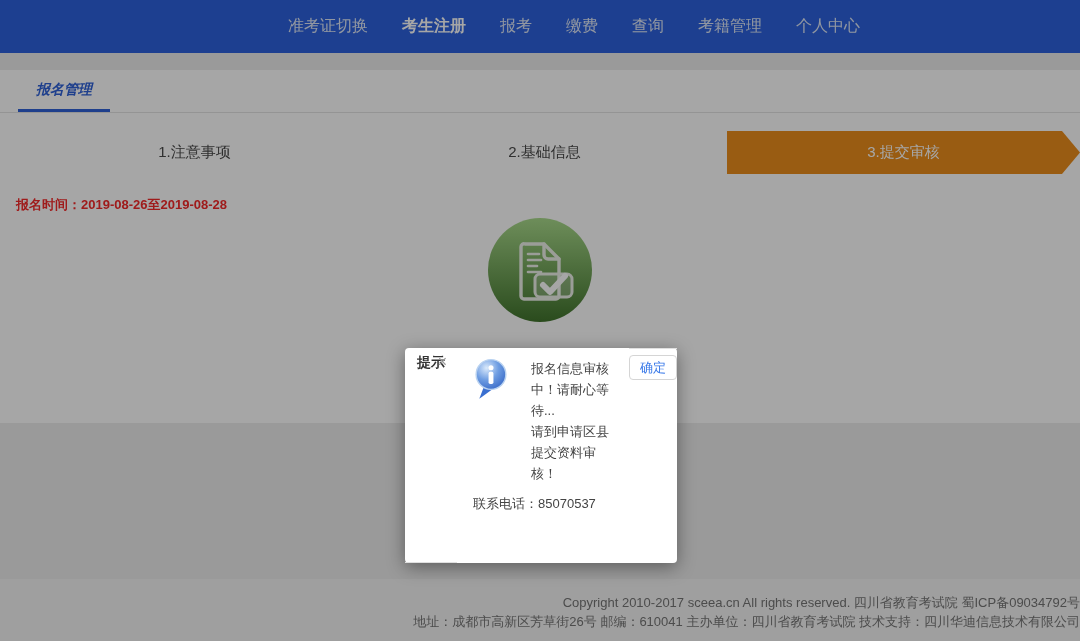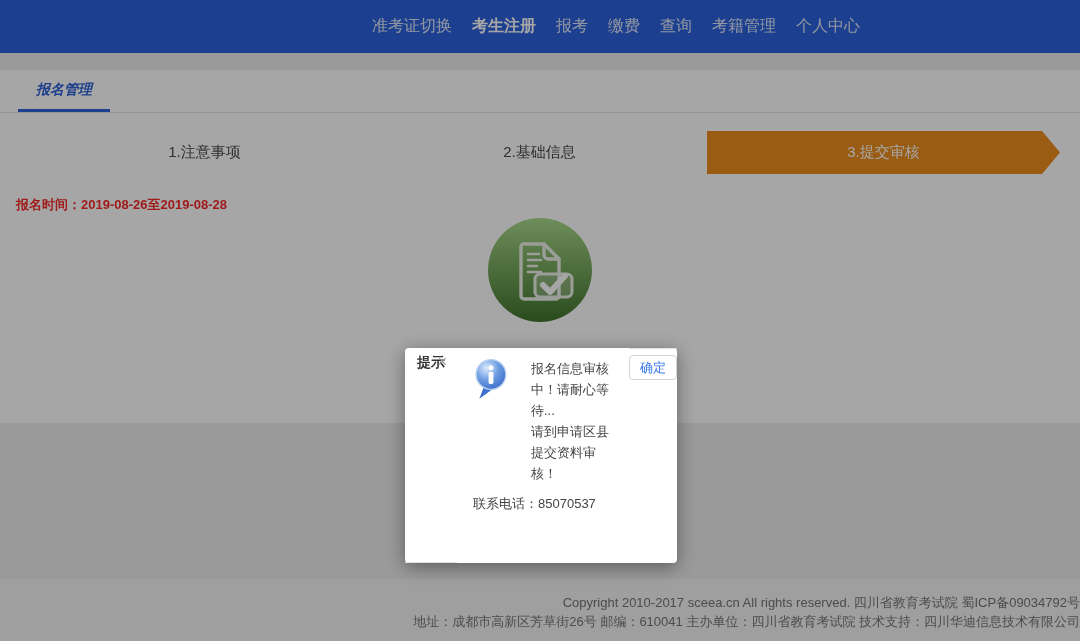--- a/index.html
+++ b/index.html
@@ -1,34 +1,34 @@
 <!DOCTYPE html>
 <html style="--nav_bg: #2d62dd; --nav_text: #dfe7f7; --nav_text_active: #ffffff; --tab_blue: #2f62d8; --step_orange: #eb8e1c; --deadline_red: #f42a2a; --icon_green_light: #a9da8b; --icon_green_dark: #41742d; --button_blue: #3576e8; --page_bg: #ededed; --footer_bg: #f4f4f4; --overlay: rgba(0,0,0,0.35);"><head>
 <meta charset="utf-8">
 <style>
   html,body{margin:0;padding:0;}
   body{font-family:"Liberation Sans","DejaVu Sans",sans-serif;}
   .screen{position:relative;width:1080px;height:641px;overflow:hidden;background:var(--page_bg,#ededed);}
 
   
   .topbar{position:relative;height:53px;background:var(--nav_bg,#2d62dd);}
-  .nav{position:absolute;top:0;right:220px;height:53px;display:flex;align-items:center;gap:20px;}
+  .nav{position:absolute;top:0;right:220px;height:53px;display:flex;align-items:center;gap:34px;}
   .nav-item{font-size:16px;color:var(--nav_text,#dfe7f7);cursor:pointer;white-space:nowrap;}
   .nav-item.active{color:var(--nav_text_active,#ffffff);font-weight:bold;}
 
   .topgap{height:17px;}
 
   
   .content{background:#ffffff;height:353px;}
   .tabrow{height:42px;border-bottom:1px solid #e3e3e3;}
   .tab{margin-left:18px;width:92px;height:39px;line-height:39px;text-align:center;
        border-bottom:3px solid var(--tab_blue,#2f62d8);color:var(--tab_blue,#2f62d8);
        font-size:14px;font-weight:bold;cursor:pointer;font-style:italic;}
 
-  .wizard{display:flex;padding-left:37px;margin-top:18px;height:43px;}
+  .wizard{display:flex;padding-left:27px;margin-top:18px;height:43px;justify-content:space-between;}
   .step{width:335px;display:flex;align-items:center;justify-content:center;
         font-size:15px;color:#4a4a4a;}
   .step.active{width:353px;background:var(--step_orange,#eb8e1c);color:#ffffff;
         clip-path:polygon(0 0, calc(100% - 18px) 0, 100% 50%, calc(100% - 18px) 100%, 0 100%);}
 
   .deadline{margin:22px 0 0 16px;font-size:13px;font-weight:bold;color:var(--deadline_red,#f42a2a);}
 
   .result-icon{width:104px;height:104px;margin:4px auto 0;}
 
   .band{height:156px;}

